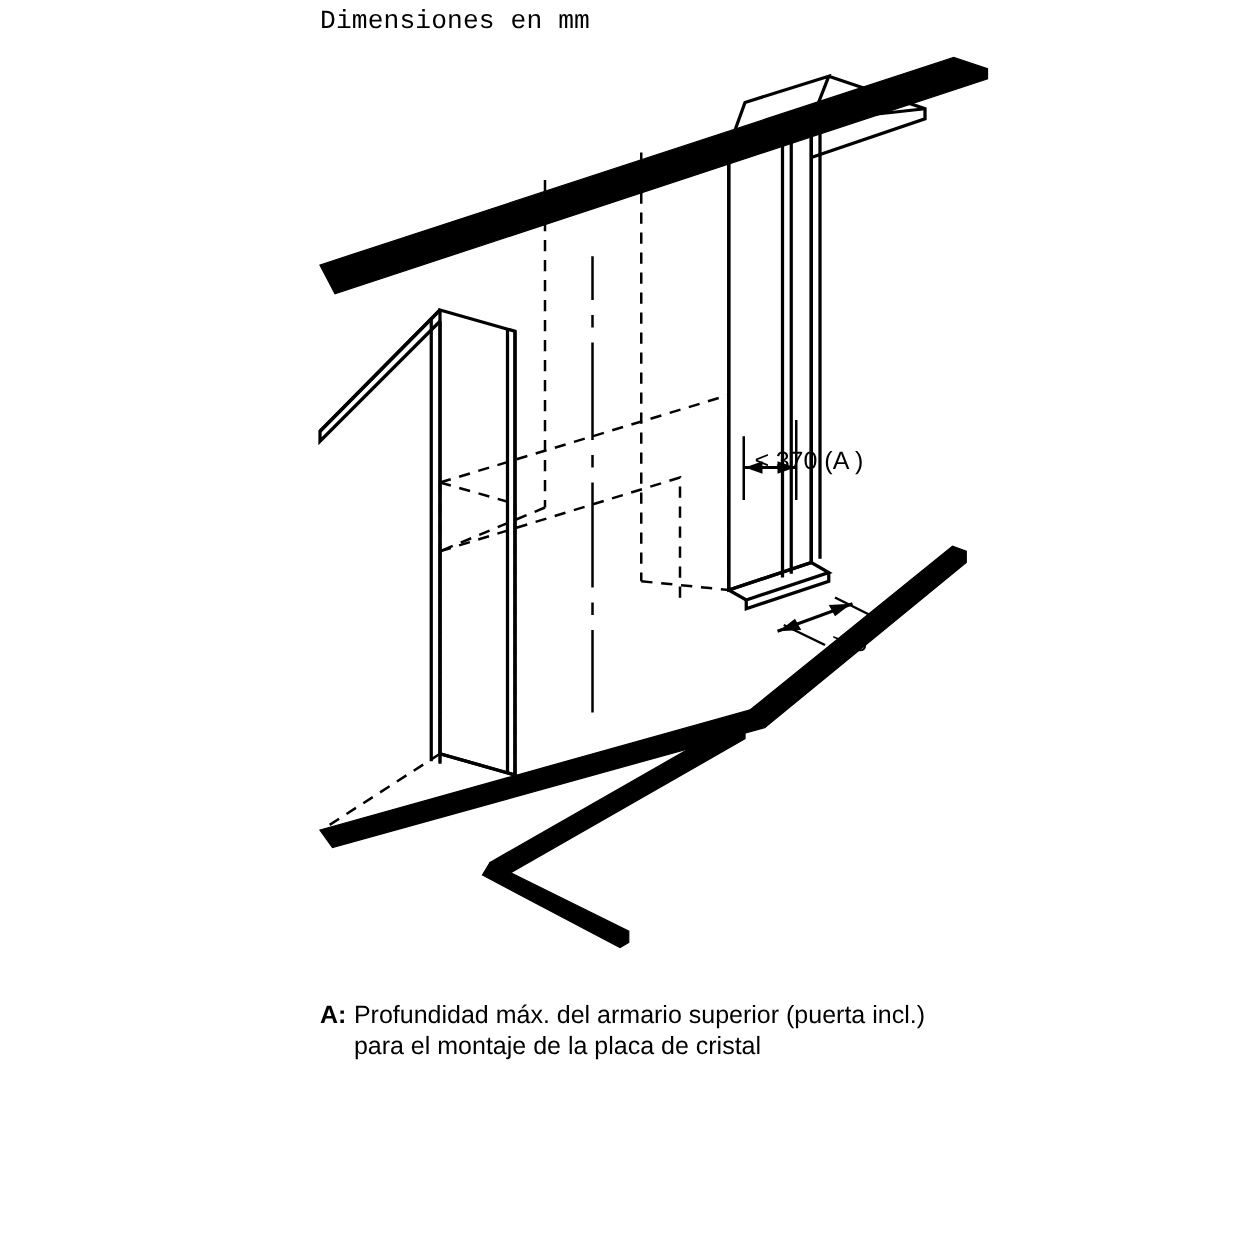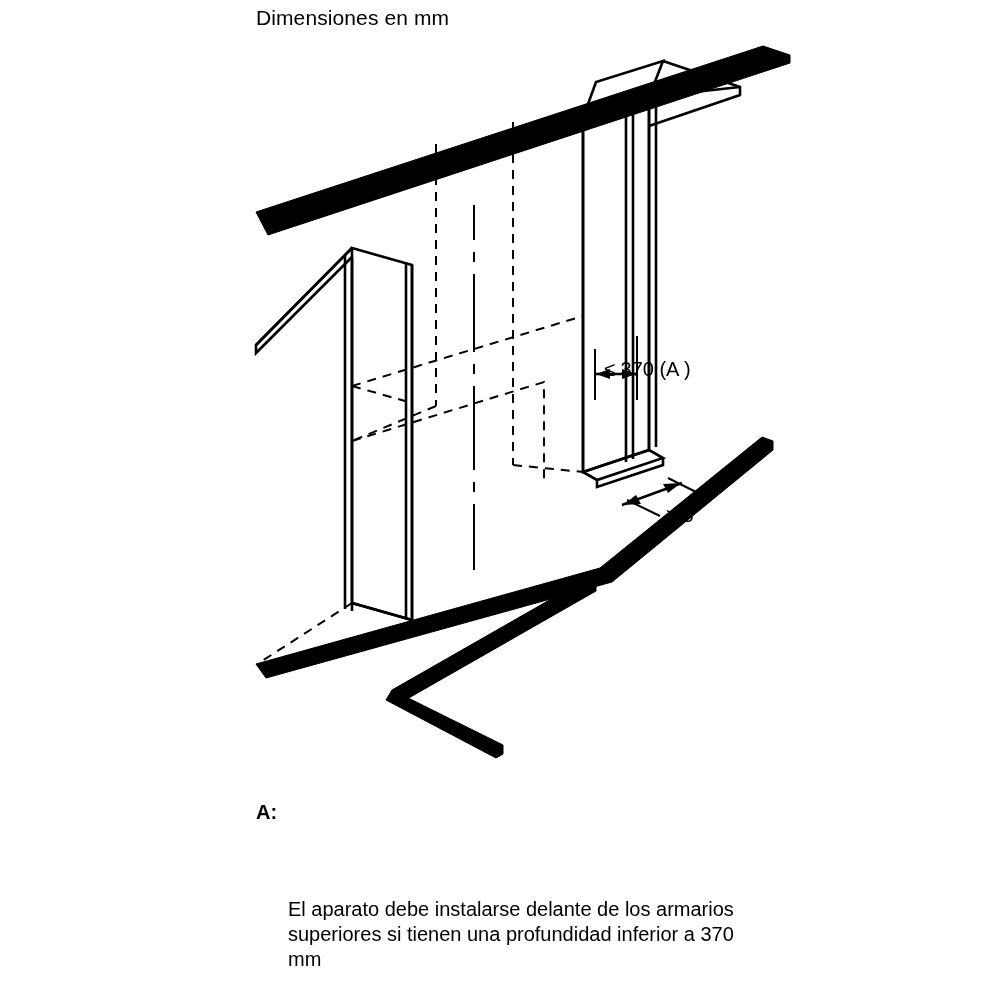--- a/index.html
+++ b/index.html
@@ -21,20 +21,21 @@
     height: 1000px;
   }
   .title {
     position: absolute;
     left: 256px;
     top: 6px;
     font-size: 21px;
     color: #000;
     letter-spacing: 0.1px;
     white-space: nowrap;
+    font-family: Liberation Mono, monospace;
   }
   .drawing {
     position: absolute;
     left: 0;
     top: 0;
     width: 1000px;
     height: 1000px;
   }
   .dim-label {
     position: absolute;
@@ -176,18 +177,18 @@
     <span>≤ 370 (A )</span>
   </div>
 
   <div class="dim-label dim-5">
     <span>≥ 5</span>
   </div>
 
   <div class="note-block">
     <div class="note-row">
       <span class="note-key">A:</span>
+      <span class="note-text">Profundidad máx. del armario superior (puerta incl.) para el montaje de la placa de cristal</span>
     </div>
   </div>
 
-  <div class="note-second">El aparato debe instalarse delante de los armarios superiores si tienen una profundidad inferior a 370 mm</div>
 
 </div>
 
 </body></html>

